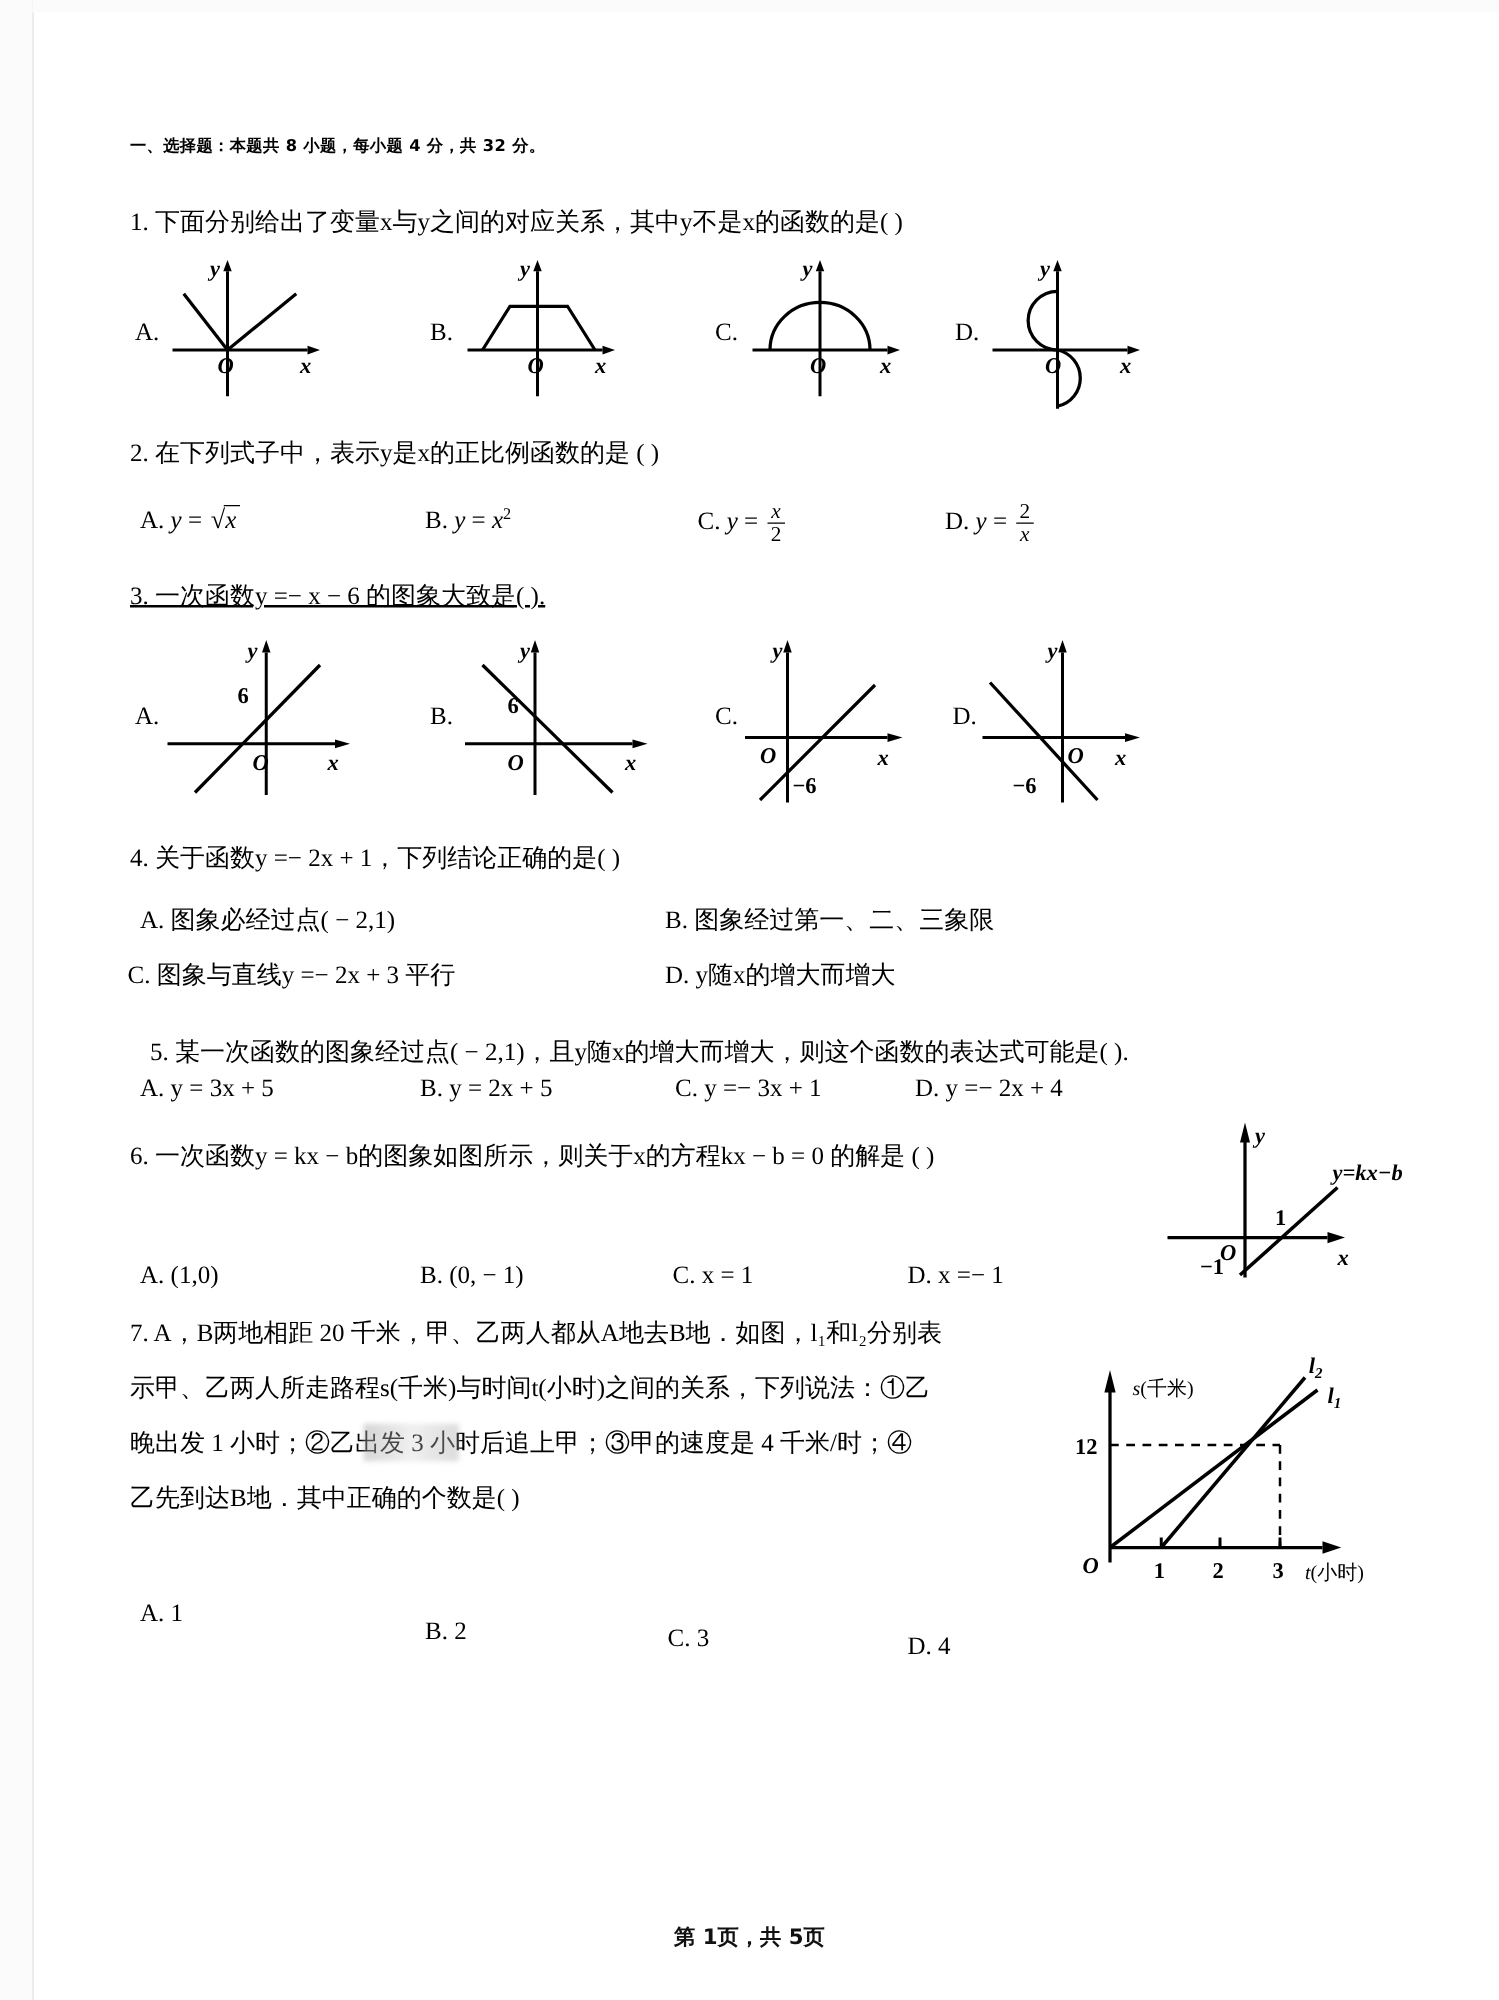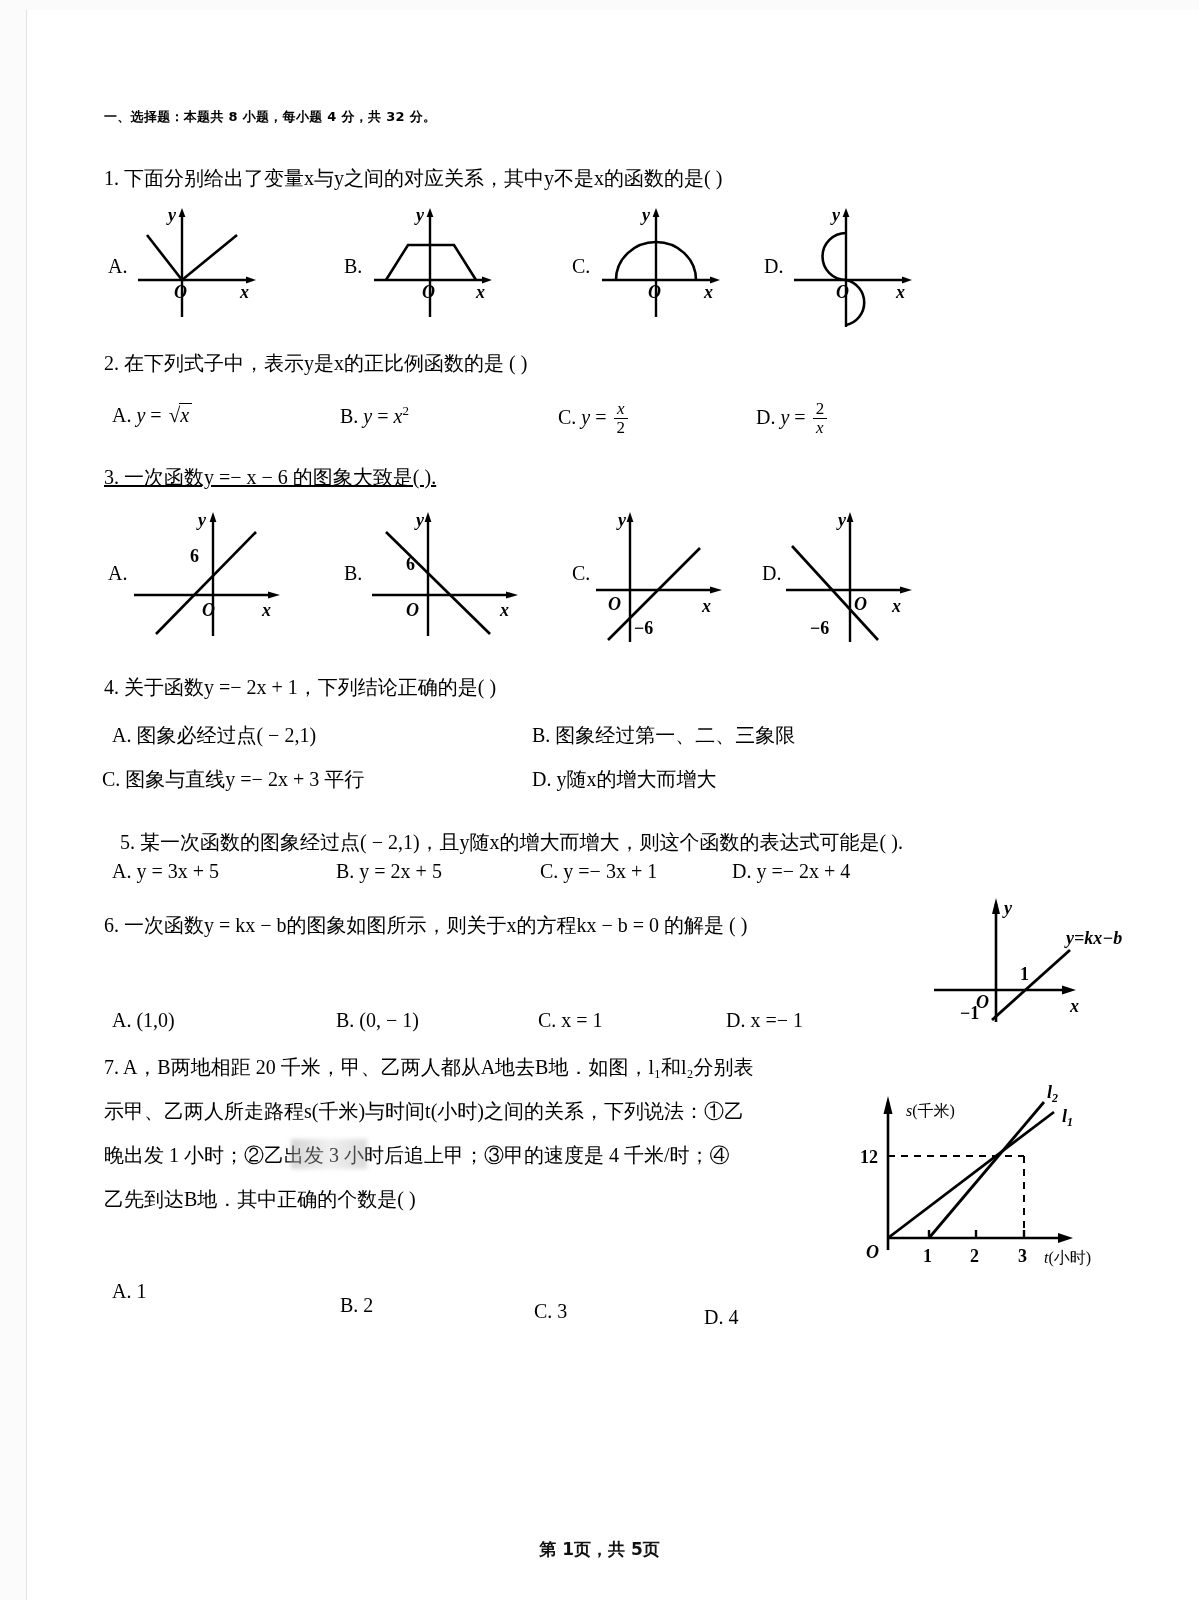--- a/index.html
+++ b/index.html
@@ -306,19 +306,19 @@
     <span>1</span>
   </div>
   <div class="opt" style="left:340px;top:1294px;">
     <span>B.</span>
     <span>2</span>
   </div>
   <div class="opt" style="left:534px;top:1300px;">
     <span>C.</span>
     <span>3</span>
   </div>
-  <div class="opt" style="left:704px;top:1306px;text-align:center;">
+  <div class="opt" style="left:726px;top:1306px;text-align:center;">
     <span>D.</span>
     <span>4</span>
   </div>
 
   <div class="footer">第 1页，共 5页</div>
 </div>
 
 </body></html>

